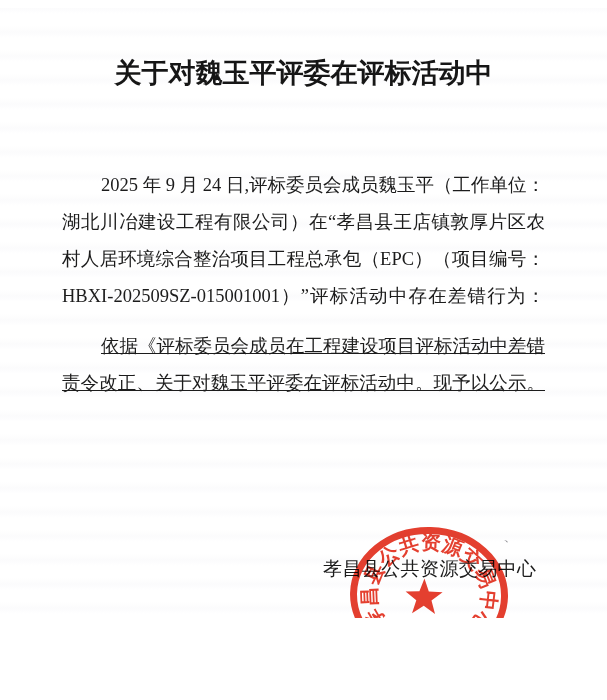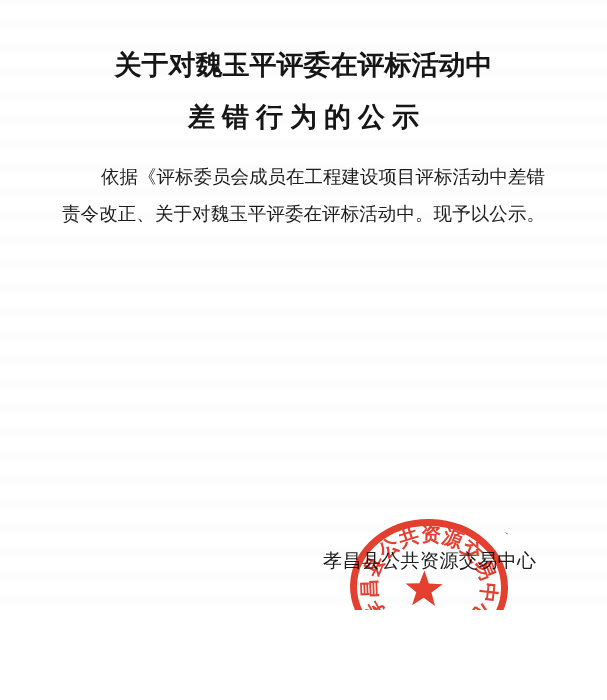--- a/index.html
+++ b/index.html
@@ -1,20 +1,20 @@
 <!DOCTYPE html>
 <html><head>
 <meta charset="utf-8">
 <style>
   html, body { margin: 0; padding: 0; background: #ffffff; }
   .page {
     position: relative;
     width: 607px;
     height: 610px;
-    margin: 0 auto;
+    margin: 8px auto;
     background:
       repeating-linear-gradient(180deg,
         rgba(244,244,247,0.35) 0px, rgba(255,255,255,0) 6px,
         rgba(255,255,255,0) 18px, rgba(244,244,247,0.35) 24px),
       #ffffff;
     overflow: hidden;
     font-family: "Liberation Serif", "DejaVu Serif", serif;
     color: #1b1b1b;
   }
   .doc-title {
@@ -32,21 +32,21 @@
   .body-block {
     position: absolute;
     left: 62px;
     top: 159px;
     width: 483px;
     font-size: 18.5px;
     line-height: 37px;
     color: #1c1c1c;
   }
   .para { margin: 0; }
-  .para + .para { margin-top: 13px; }
+  .para + .para { margin-top: 13px; text-decoration: underline; }
   .bline {
     text-align: justify;
     text-align-last: justify;
     overflow: hidden;
     height: 37px;
   }
   .bline.indent { padding-left: 39px; }
   .sig-org {
     position: absolute;
     left: 323px;
@@ -93,23 +93,28 @@
     transform: rotate(-12deg);
     z-index: 1;
   }
 </style>
 </head>
 <body>
 
 <div class="page">
 
   <div class="doc-title l1">关于对魏玉平评委在评标活动中</div>
-  <div class="doc-title l2">差错行为的公示</div>
 
   <div class="body-block">
+    <div class="para">
+      <div class="bline indent">2025 年 9 月 24 日,评标委员会成员魏玉平（工作单位：</div>
+      <div class="bline">湖北川冶建设工程有限公司）在“孝昌县王店镇敦厚片区农</div>
+      <div class="bline">村人居环境综合整治项目工程总承包（EPC）（项目编号：</div>
+      <div class="bline">HBXI-202509SZ-015001001）”评标活动中存在差错行为：</div>
+    </div>
     <div class="para">
       <div class="bline indent">依据《评标委员会成员在工程建设项目评标活动中差错</div>
       <div class="bline">责令改正、关于对魏玉平评委在评标活动中。现予以公示。</div>
     </div>
   </div>
 
   <div class="sig-org">孝昌县公共资源交易中心</div>
   <div class="sig-date">2025 年 9 月 25 日</div>
 
   <span class="artifact-mark">、</span>

